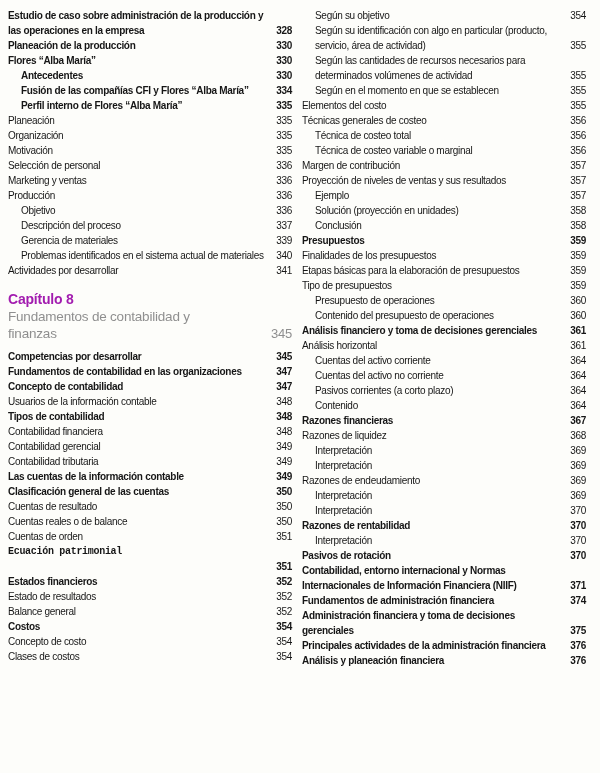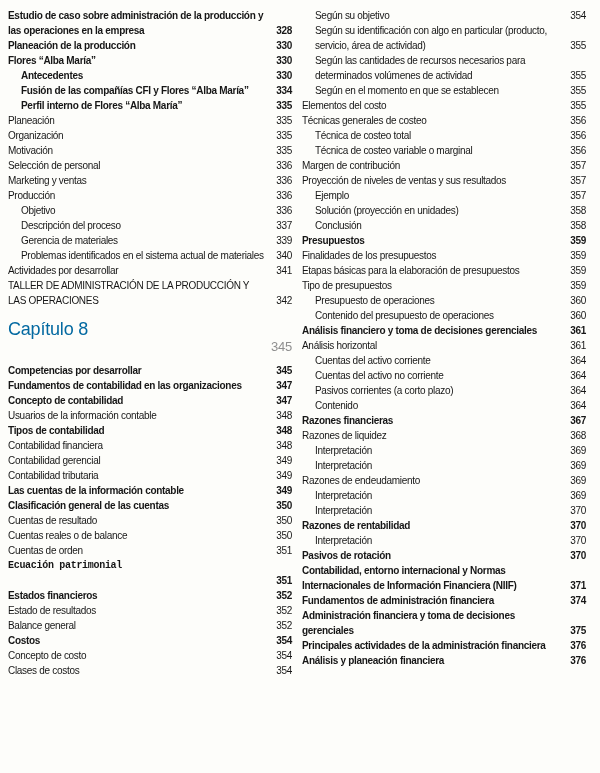--- a/index.html
+++ b/index.html
@@ -31,25 +31,25 @@
   .entry .page-num { flex: 0 0 auto; white-space: nowrap; }
   .entry.level-1 .text { padding-left: 13px; }
   .entry.bold { font-weight: bold; }
 
   .entry.page-newline { display: block; }
   .entry.page-newline .text { display: block; padding-right: 0; font-family: Liberation Mono, monospace; }
   .entry.page-newline .page-num { display: block; text-align: right; }
 
   .chapter { margin: 13px 0 7px 0; }
   .chapter-number {
-    font-weight: normal;
-    font-size: 18px;
+    font-weight: bold;
+    font-size: 14px;
     line-height: 17px;
     letter-spacing: -0.2px;
-    color: #0369a1;
+    color: #a21caf;
   }
   .chapter-sub {
     display: flex;
     align-items: flex-end;
     margin-top: 1px;
     font-size: 13.5px;
     line-height: 16.5px;
     letter-spacing: -0.2px;
     color: #8f8f8f;
   }
@@ -122,27 +122,24 @@
         <span class="page-num">339</span>
       </div>
       <div class="entry level-1">
         <span class="text">Problemas identificados en el sistema actual de materiales</span>
         <span class="page-num">340</span>
       </div>
       <div class="entry level-0">
         <span class="text">Actividades por desarrollar</span>
         <span class="page-num">341</span>
       </div>
-      <div class="entry level-0">
-        <span class="text">TALLER DE ADMINISTRACIÓN DE LA PRODUCCIÓN Y LAS OPERACIONES</span>
-        <span class="page-num">342</span>
-      </div>
       <div class="chapter">
         <div class="chapter-number">Capítulo 8</div>
         <div class="chapter-sub">
+          <span class="text">Fundamentos de contabilidad y finanzas</span>
           <span class="page-num">345</span>
         </div>
       </div>
       <div class="entry level-0 bold">
         <span class="text">Competencias por desarrollar</span>
         <span class="page-num">345</span>
       </div>
       <div class="entry level-0 bold">
         <span class="text">Fundamentos de contabilidad en las organizaciones</span>
         <span class="page-num">347</span>

